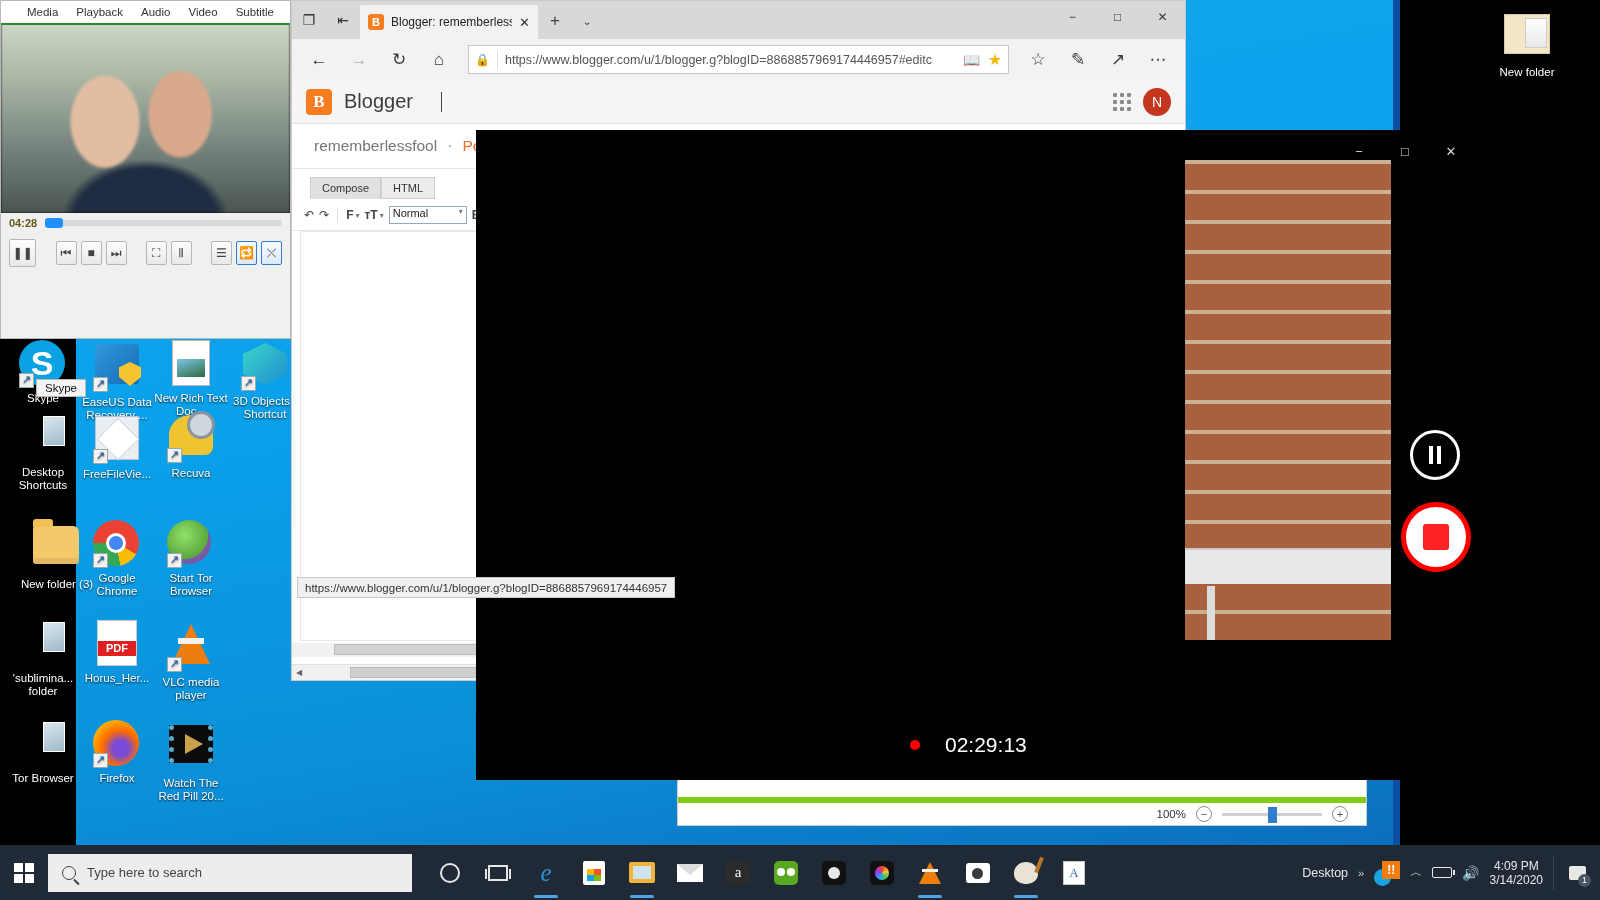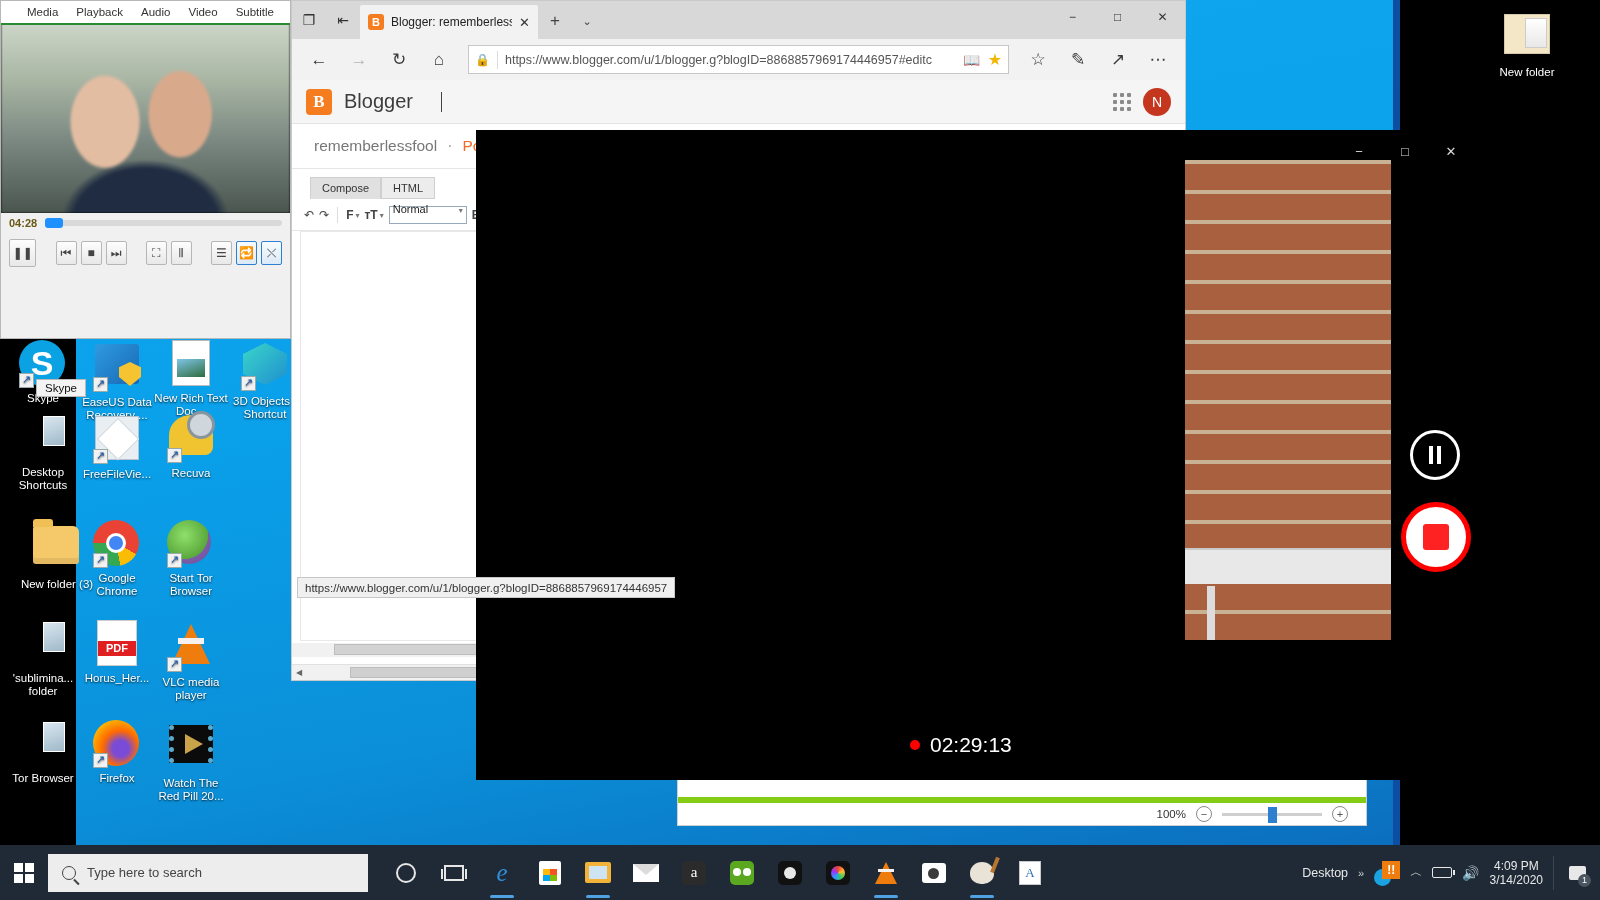--- a/index.html
+++ b/index.html
@@ -172,21 +172,21 @@
 
   .editor-wrap{display:flex;height:488px;}
   .editor-col{flex:1;display:flex;flex-direction:column;min-width:0;border-right:1px solid #e6e6e6;}
   .mode-tabs{display:flex;padding:8px 18px 0;gap:0;}
   .mode-tab{height:22px;padding:0 11px;font-size:11px;border:1px solid #cfcfcf;display:flex;align-items:center;background:#ececec;color:#333;}
   .mode-tab.active{background:#e0e0e0;border-bottom-color:#e0e0e0;}
   .fmt-toolbar{display:flex;align-items:center;gap:5px;padding:7px 12px 6px;font-size:12px;color:#444;border-bottom:1px solid #e6e6e6;flex-wrap:nowrap;overflow:hidden;}
   .fmt-toolbar .itm{display:flex;align-items:center;gap:2px;white-space:nowrap;}
   .fmt-toolbar .divider{width:1px;height:16px;background:#dcdcdc;margin:0 3px;}
   .fmt-toolbar .caret{font-size:8px;color:#777;}
-  .fmt-select{width:78px;height:18px;border:1px solid #9ab;background:#fff;font-size:11px;color:#222;display:flex;align-items:flex-end;justify-content:space-between;padding:8px 3px;}
+  .fmt-select{width:78px;height:18px;border:1px solid #9ab;background:#fff;font-size:11px;color:#222;display:flex;align-items:flex-start;justify-content:space-between;padding:0 3px;}
   .fmt-toolbar .link{color:#1155cc;text-decoration:underline;font-size:11.5px;}
   .fmt-toolbar .imgic{width:16px;height:13px;background:linear-gradient(#bcd7ea,#7fa9c6);border:1px solid #7e97aa;}
   .fmt-toolbar .vidic{width:16px;height:13px;background:#333;border-radius:2px;}
   .fmt-toolbar .emoji{width:14px;height:14px;border-radius:50%;border:1.5px solid #5b5b5b;}
 
   .canvas{flex:1;background:#fff;position:relative;overflow:hidden;}
   .canvas-inner{position:absolute;left:8px;right:20px;top:0;bottom:16px;background:#fff;border:1px solid #e8e8e8;overflow:hidden;}
   .embed{width:268px;margin:0 auto;}
   .embed .vid{height:153px;background:#0b3b72;position:relative;}
   .embed .vid .play{position:absolute;left:50%;top:50%;transform:translate(-50%,-50%);width:72px;height:48px;border-radius:24px;background:rgba(11,59,114,.55);border:1px solid rgba(255,255,255,.35);}
@@ -263,35 +263,35 @@
     position:absolute;left:934px;top:300px;width:50px;height:50px;border-radius:50%;border:3px solid #fff;
     display:flex;align-items:center;justify-content:center;gap:4px;
   }
   .rec-pause i{width:4px;height:18px;background:#fff;display:block;}
   .rec-stop{
     position:absolute;left:925px;top:372px;width:70px;height:70px;border-radius:50%;background:#fff;border:5px solid #f00;
     display:flex;align-items:center;justify-content:center;
   }
   .rec-stop i{width:26px;height:26px;background:#f22;border-radius:3px;display:block;}
   .rec-timer{
-    position:absolute;left:434px;top:603px;display:flex;align-items:center;gap:10px;color:#fff;font-size:21px;
+    position:absolute;left:434px;top:603px;display:flex;align-items:center;gap:25px;color:#fff;font-size:21px;
   }
   .rec-timer .dot{width:10px;height:10px;border-radius:50%;background:#f00;}
   .rec-wincontrols{position:absolute;right:6px;top:6px;display:flex;}
   .rec-wincontrols div{width:46px;height:30px;display:flex;align-items:center;justify-content:center;color:#d8d8d8;font-size:13px;}
 
   
   .taskbar{
     position:absolute;left:0;bottom:0;width:1600px;height:55px;background:#1f2a36;display:flex;align-items:center;
   }
   .start{width:48px;height:55px;display:flex;align-items:center;justify-content:center;}
   .start .w{width:20px;height:20px;display:grid;grid-template-columns:9px 9px;grid-template-rows:9px 9px;gap:2px;}
   .start .w i{background:#fff;display:block;}
   .search{
-    width:320px;height:38px;background:#ededed;display:flex;align-items:center;gap:11px;padding:0 14px;font-size:13px;color:#444;
+    width:364px;height:38px;background:#ededed;display:flex;align-items:center;gap:11px;padding:0 14px;font-size:13px;color:#444;
   }
   .search .mag{width:14px;height:14px;border:1.6px solid #444;border-radius:50%;position:relative;}
   .search .mag:after{content:"";position:absolute;right:-5px;bottom:-4px;width:7px;height:1.8px;background:#444;transform:rotate(45deg);}
   .tbicons{display:flex;align-items:center;gap:0;padding-left:14px;}
   .tbic{width:48px;height:55px;display:flex;align-items:center;justify-content:center;position:relative;}
   .tbic .underline{position:absolute;bottom:2px;left:12px;width:24px;height:3px;background:#4fa3e3;border-radius:2px;}
   .tb-cortana{width:20px;height:20px;border-radius:50%;border:2px solid #e6e6e6;}
   .tb-taskview{width:20px;height:16px;border:2px solid #e6e6e6;position:relative;}
   .tb-taskview:before{content:"";position:absolute;left:-5px;top:2px;width:2px;height:10px;background:#e6e6e6;}
   .tb-taskview:after{content:"";position:absolute;right:-5px;top:2px;width:2px;height:10px;background:#e6e6e6;}

